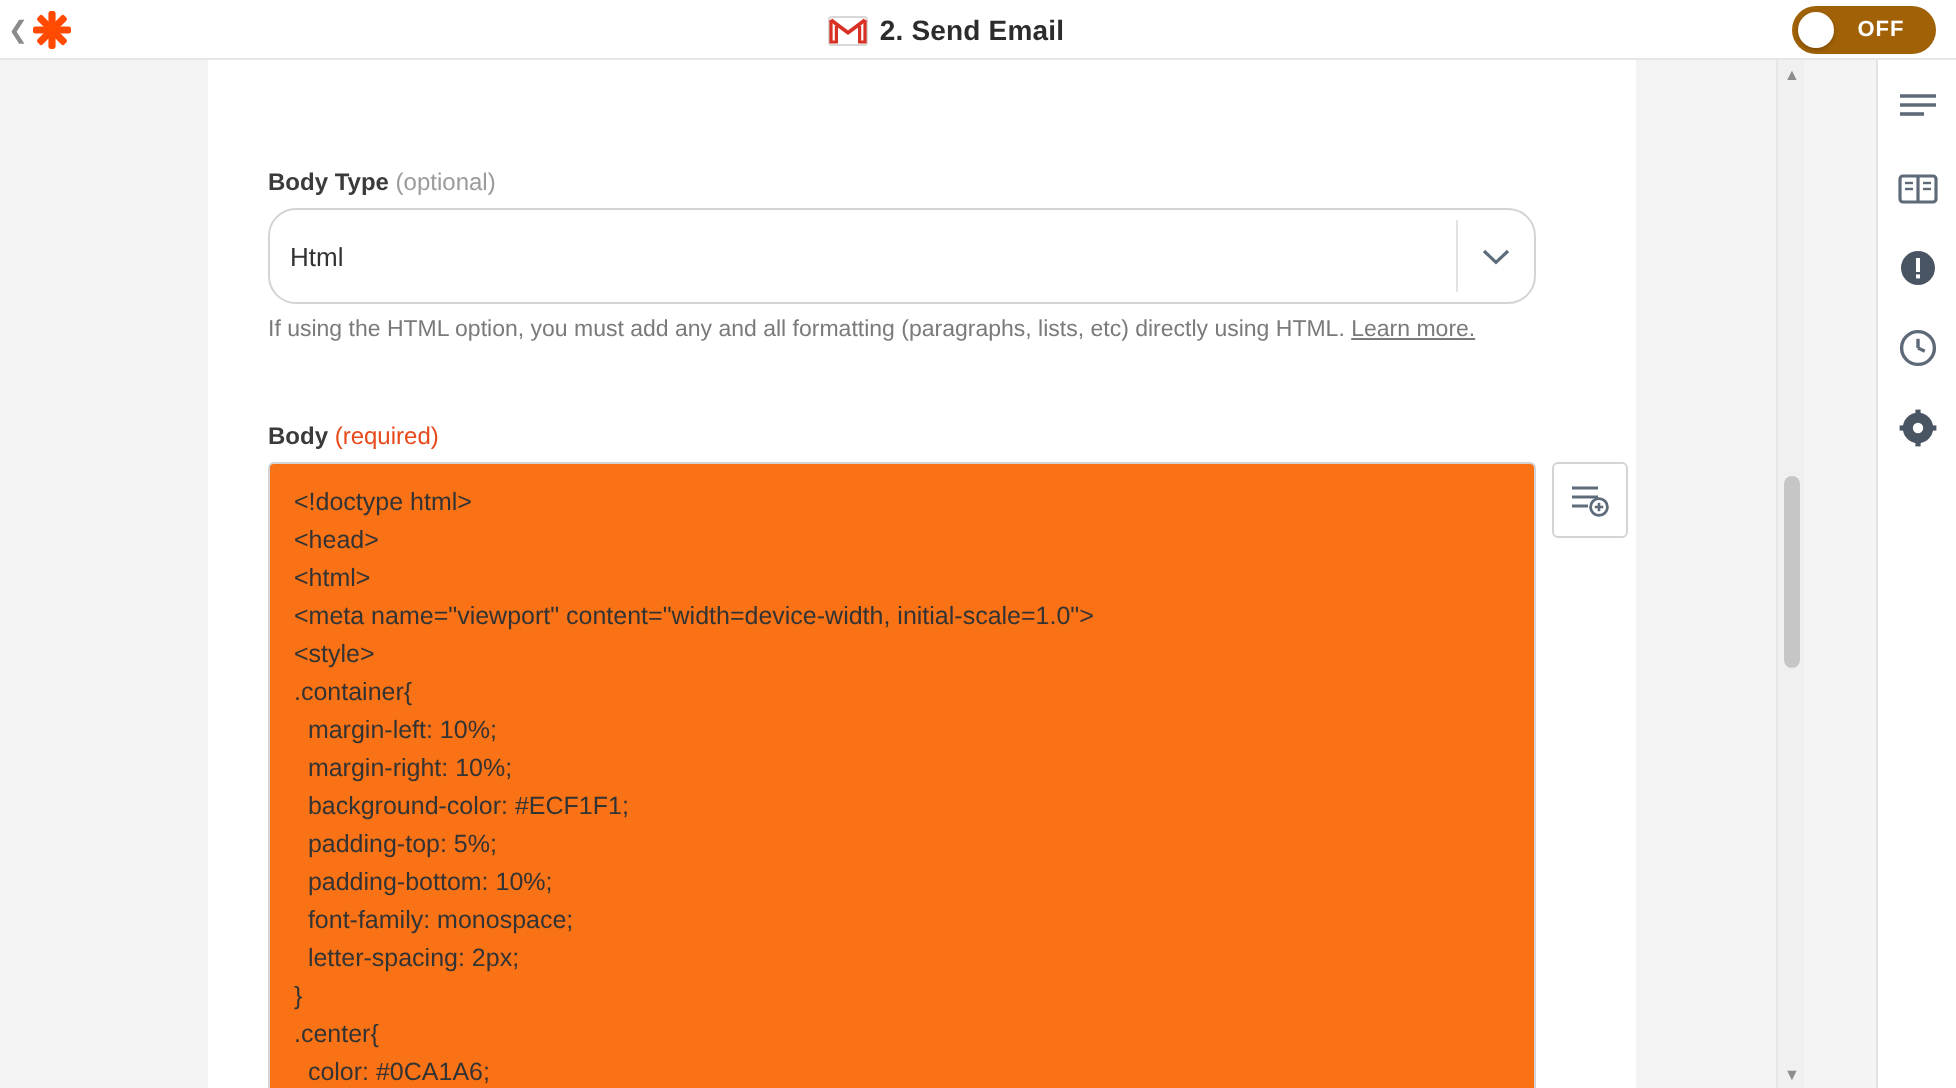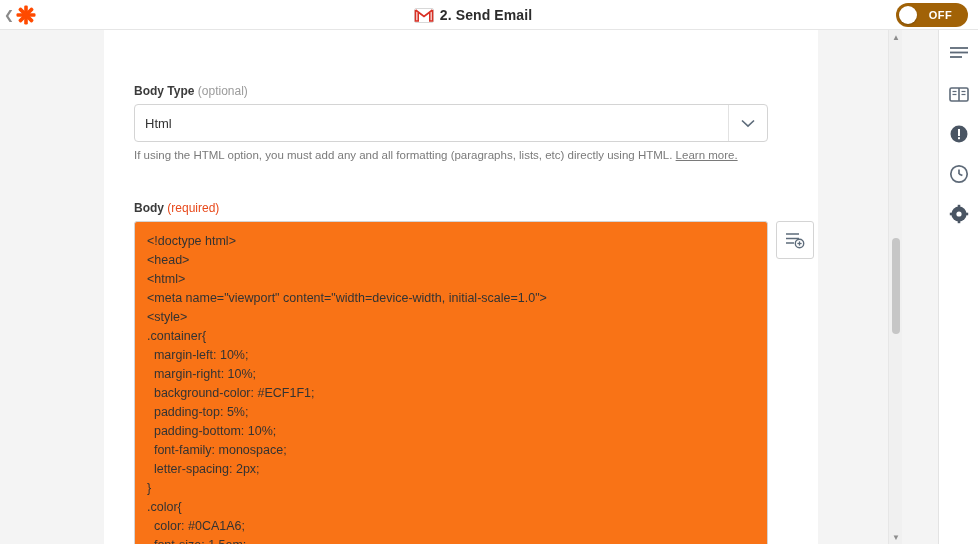--- a/index.html
+++ b/index.html
@@ -161,23 +161,23 @@
     font-weight: normal;
     color: #9b9b9b;
   }
   .field-label .req {
     font-weight: normal;
     color: #e8491b;
   }
 
   .select-box {
     width: 634px;
-    height: 38px;
+    height: 48px;
     border: 1px solid #d4d4d4;
-    border-radius: 4px;
+    border-radius: 14px;
     background: #ffffff;
     display: flex;
     align-items: center;
     box-sizing: border-box;
     cursor: pointer;
   }
   .select-value {
     flex: 1;
     padding-left: 10px;
     font-size: 13px;
@@ -350,21 +350,21 @@
             <div class="code-line">&lt;style&gt;</div>
             <div class="code-line">.container{</div>
             <div class="code-line">  margin-left: 10%;</div>
             <div class="code-line">  margin-right: 10%;</div>
             <div class="code-line">  background-color: #ECF1F1;</div>
             <div class="code-line">  padding-top: 5%;</div>
             <div class="code-line">  padding-bottom: 10%;</div>
             <div class="code-line">  font-family: monospace;</div>
             <div class="code-line">  letter-spacing: 2px;</div>
             <div class="code-line">}</div>
-            <div class="code-line">.color{</div>
+            <div class="code-line">.center{</div>
             <div class="code-line">  color: #0CA1A6;</div>
             <div class="code-line">  font-size: 1.5em;</div>
             <div class="code-line">  padding-top: 0.2vh;</div>
           </div>
         <div class="ins-btn">
           <svg width="20" height="18" viewBox="0 0 20 18">
             <line x1="1" y1="3" x2="14" y2="3" stroke="#5d6b7a" stroke-width="1.5"></line>
             <line x1="1" y1="7.5" x2="14" y2="7.5" stroke="#5d6b7a" stroke-width="1.5"></line>
             <line x1="1" y1="12" x2="9" y2="12" stroke="#5d6b7a" stroke-width="1.5"></line>
             <circle cx="14.5" cy="12.5" r="4.2" fill="none" stroke="#5d6b7a" stroke-width="1.4"></circle>

